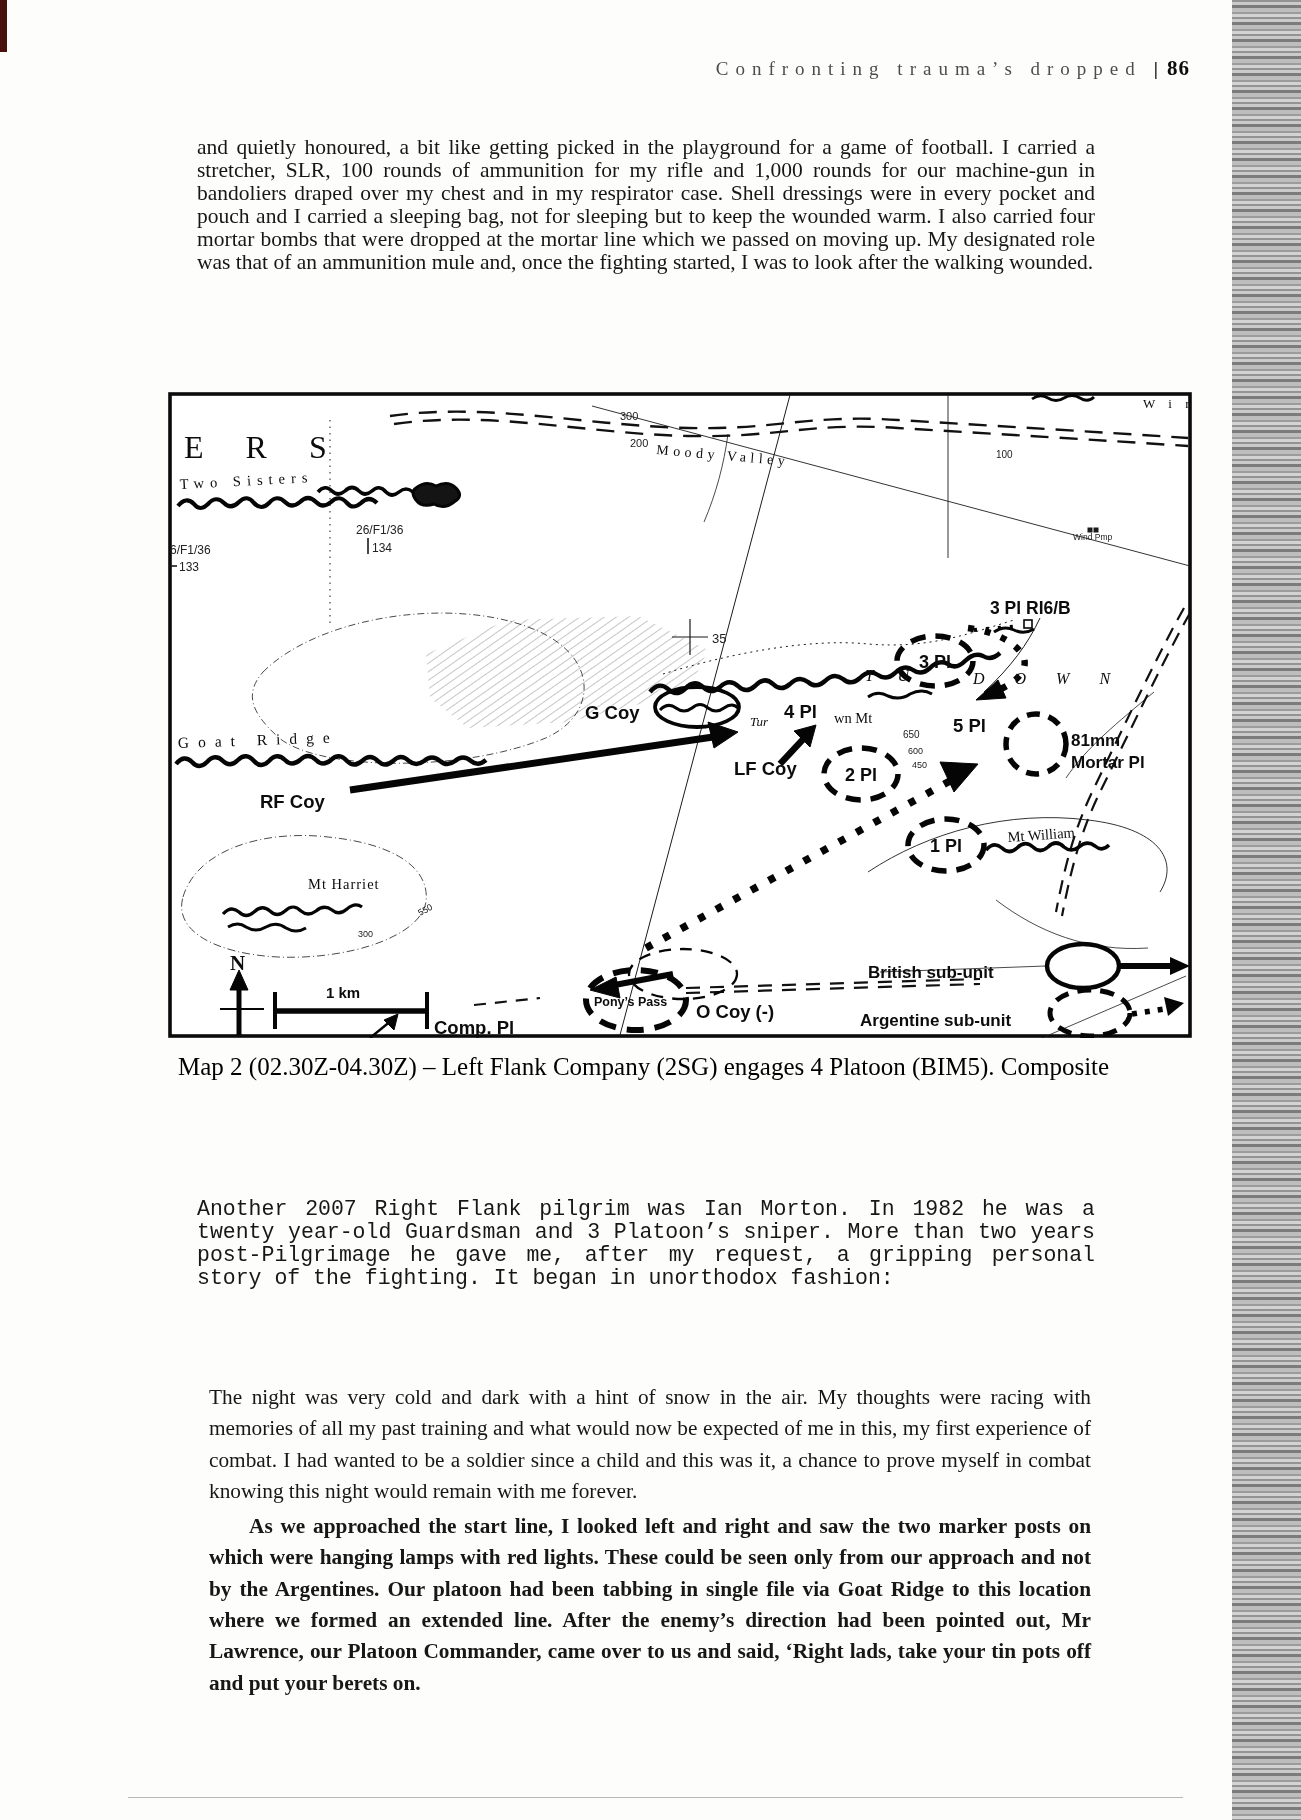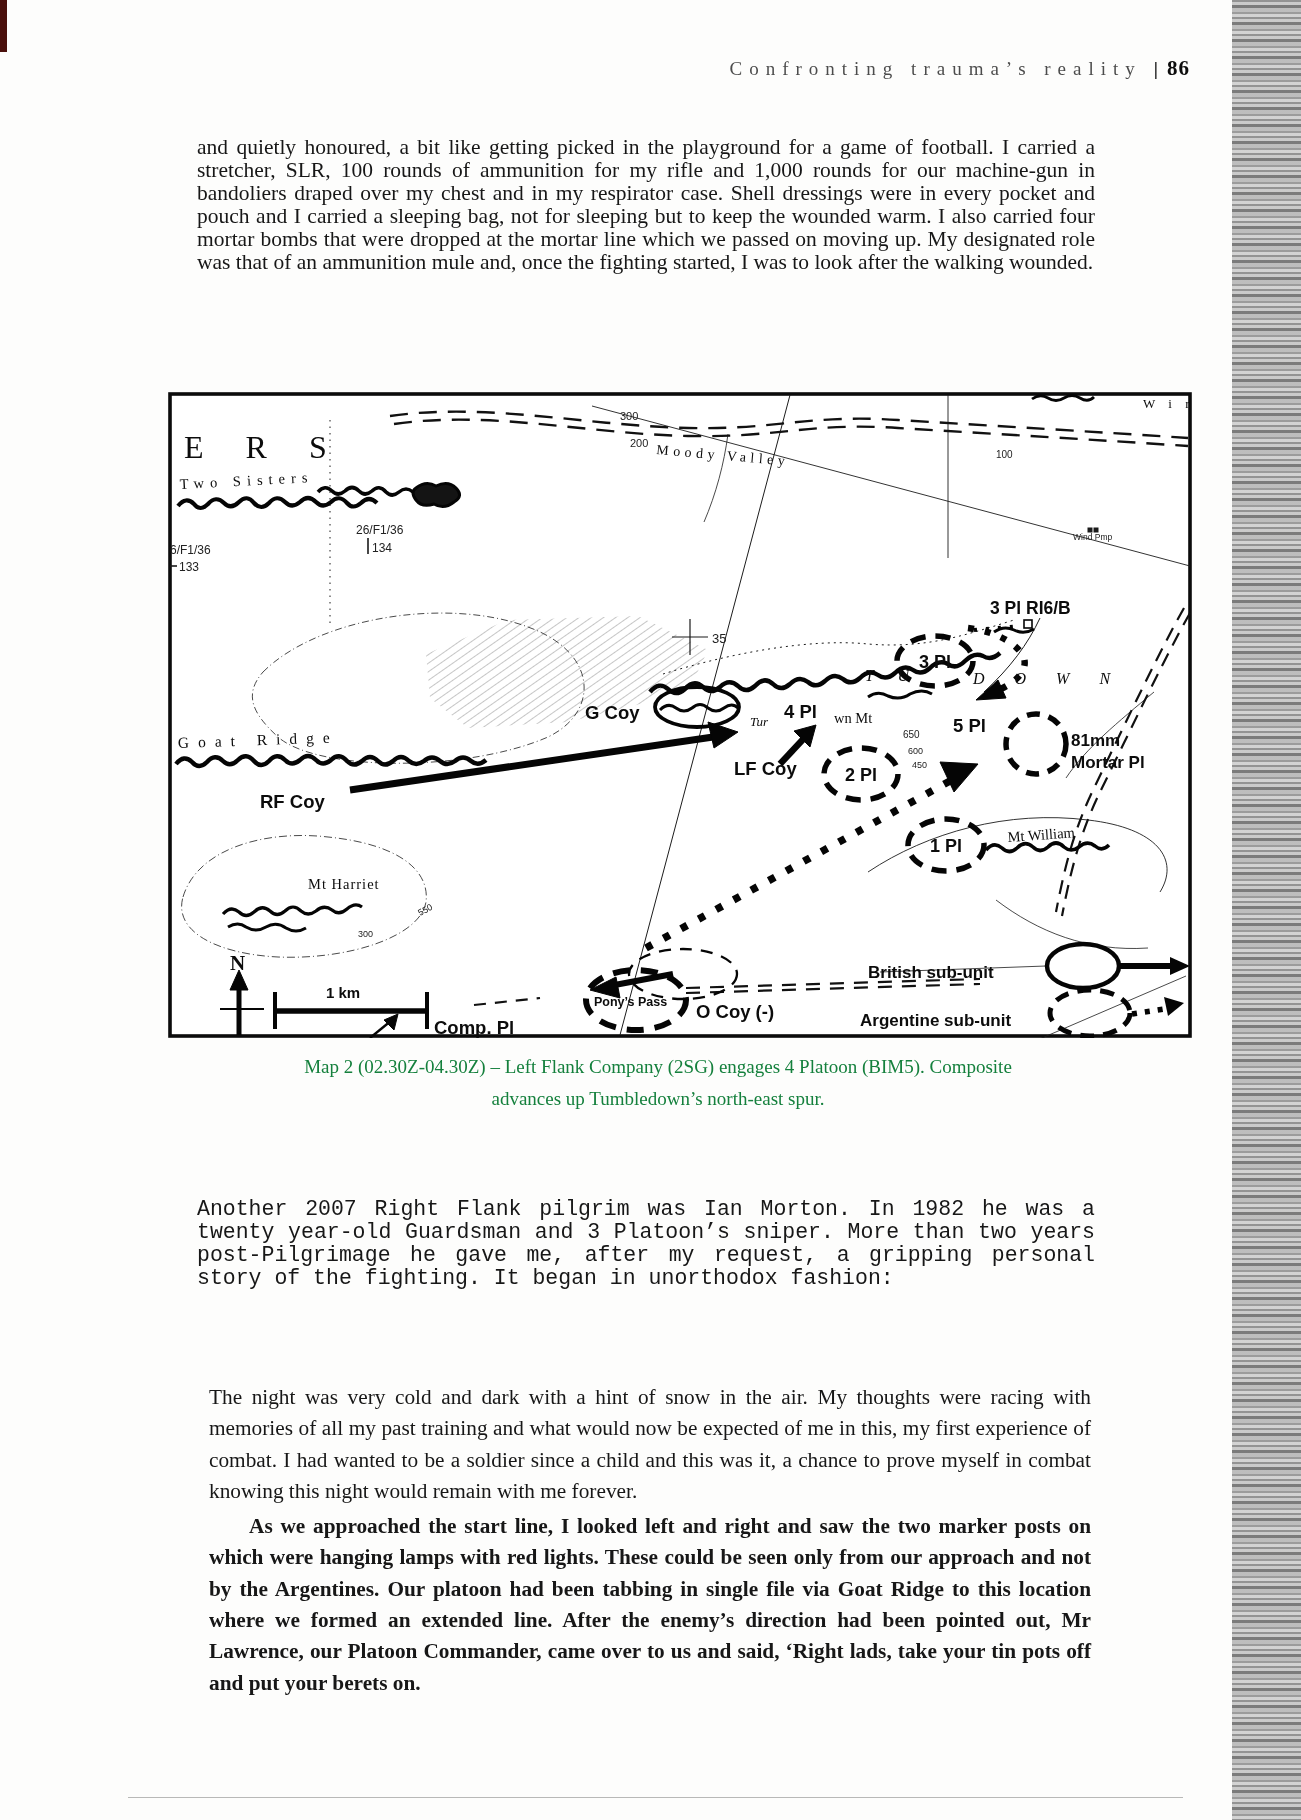--- a/index.html
+++ b/index.html
@@ -17,36 +17,36 @@
   .header .pg{font-weight:bold;font-size:21px;color:#0d0d0d;letter-spacing:1px;font-family:Liberation Serif, serif;}
   .para{position:absolute;left:197px;width:898px;font-size:21.5px;line-height:23px;
         text-align:justify;color:#171717;}
   #para1{top:114px;}
   #para2{top:1176px;font-family:Liberation Mono, monospace;}
   .quote{position:absolute;left:205px;top:1378px;width:890px;font-size:21.3px;line-height:31.3px;
          text-align:justify;color:#171717;}
   .quote p{margin:4px;}
   .quote p.indent{text-indent:40px;font-weight:bold;}
   .map-fig{position:absolute;left:168px;top:392px;width:1024px;height:646px;}
-  .caption{position:absolute;left:178px;top:1051px;width:960px;text-align:center;
-           font-size:19px;line-height:31.8px;color:#15803d;}
+  .caption{position:absolute;left:178px;top:1051px;width:960px;text-align:left;
+           font-size:25px;line-height:31.8px;color:#000000;}
   svg text{fill:#0c0c0c;}
   .lbl{font-family:"Liberation Sans",sans-serif;font-weight:bold;}
   .geo{font-family:"Liberation Serif",serif;}
   .num{font-family:"Liberation Sans",sans-serif;fill:#222;}
 </style>
 </head>
 <body>
 
 <div class="corner-mark"></div>
 <div class="scan-band"></div>
 <div class="bottom-line"></div>
 
 <div class="header">
-  <span class="title">Confronting trauma’s reality</span><span class="sep">|</span><span class="pg">86</span>
+  <span class="title">Confronting trauma’s dropped</span><span class="sep">|</span><span class="pg">86</span>
 </div>
 
 <p id="para1" class="para">and quietly honoured, a bit like getting picked in the playground for a game of football. I carried a stretcher, SLR, 100 rounds of ammunition for my rifle and 1,000 rounds for our machine-gun in bandoliers draped over my chest and in my respirator case. Shell dressings were in every pocket and pouch and I carried a sleeping bag, not for sleeping but to keep the wounded warm. I also carried four mortar bombs that were dropped at the mortar line which we passed on moving up. My designated role was that of an ammunition mule and, once the fighting started, I was to look after the walking wounded.</p>
 
 <div class="map-fig">
 <svg width="1024" height="646" viewBox="0 0 1024 646">
   <defs>
     <pattern id="hatch" width="7" height="7" patternUnits="userSpaceOnUse" patternTransform="rotate(55)">
       <line x1="0" y1="0" x2="0" y2="7" stroke="#2a2a2a" stroke-width="1.2"></line>
     </pattern>
@@ -206,21 +206,20 @@
     <text class="lbl" x="528" y="626" font-size="18.5">O Coy (-)</text>
     <text class="lbl" x="700" y="586" font-size="17">British sub-unit</text>
     <text class="lbl" x="692" y="634" font-size="17">Argentine sub-unit</text>
     <text class="lbl" x="158" y="606" font-size="15">1 km</text>
   </g>
 </svg>
 </div>
 
 <div class="caption">
   <div>Map 2 (02.30Z-04.30Z) – Left Flank Company (2SG) engages 4 Platoon (BIM5). Composite</div>
-  <div>advances up Tumbledown’s north-east spur.</div>
 </div>
 
 <p id="para2" class="para">Another 2007 Right Flank pilgrim was Ian Morton. In 1982 he was a twenty year-old Guardsman and 3 Platoon’s sniper. More than two years post-Pilgrimage he gave me, after my request, a gripping personal story of the fighting. It began in unorthodox fashion:</p>
 
 <div class="quote">
   <p>The night was very cold and dark with a hint of snow in the air. My thoughts were racing with memories of all my past training and what would now be expected of me in this, my first experience of combat. I had wanted to be a soldier since a child and this was it, a chance to prove myself in combat knowing this night would remain with me forever.</p>
   <p class="indent">As we approached the start line, I looked left and right and saw the two marker posts on which were hanging lamps with red lights. These could be seen only from our approach and not by the Argentines. Our platoon had been tabbing in single file via Goat Ridge to this location where we formed an extended line. After the enemy’s direction had been pointed out, Mr Lawrence, our Platoon Commander, came over to us and said, ‘Right lads, take your tin pots off and put your berets on.</p>
 </div>
 
 </body></html>

